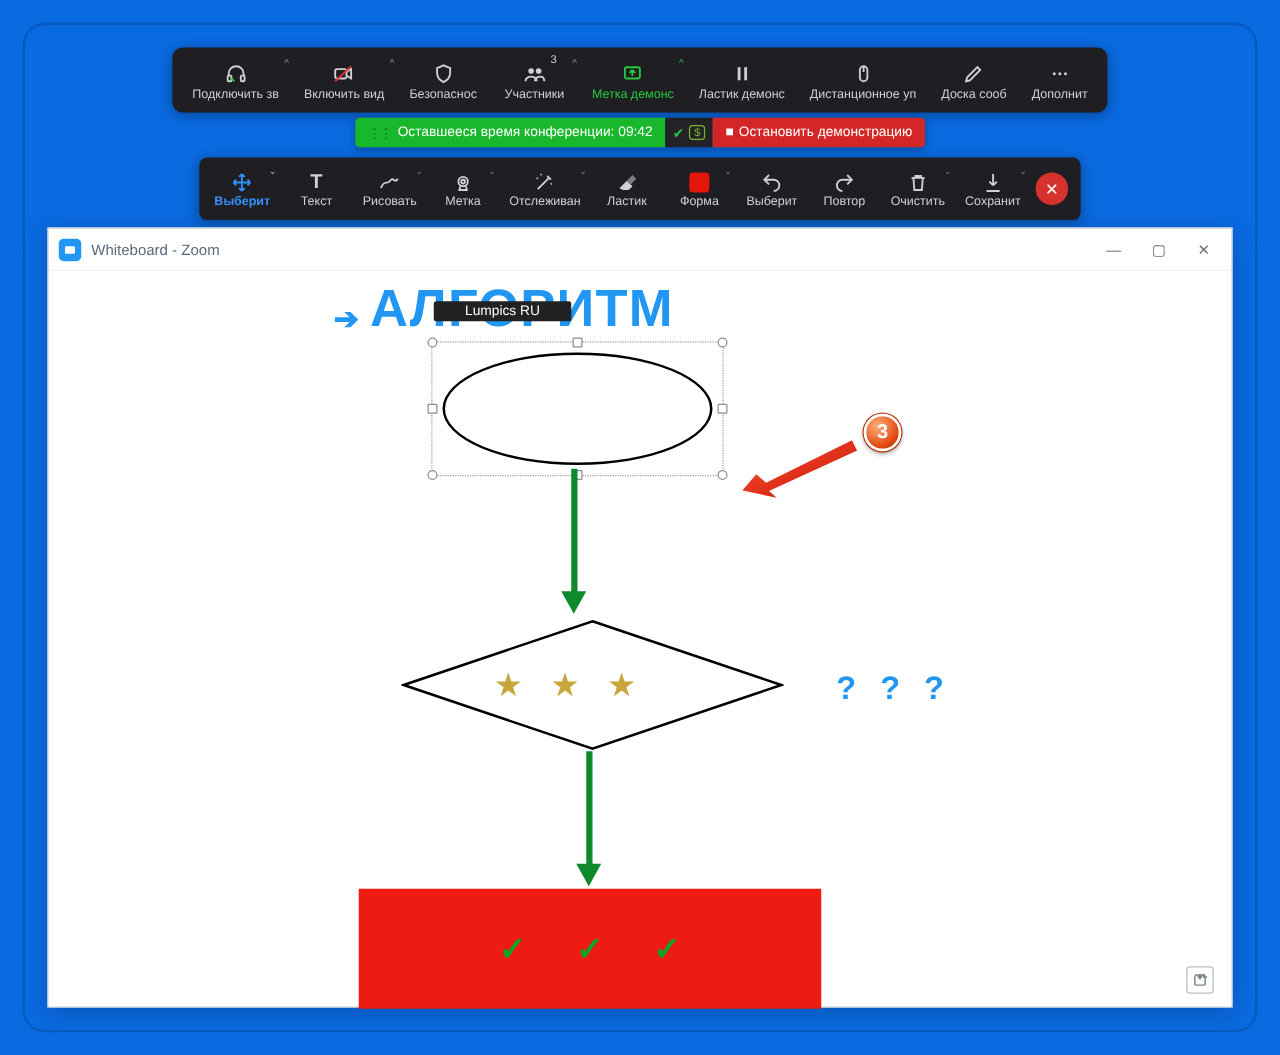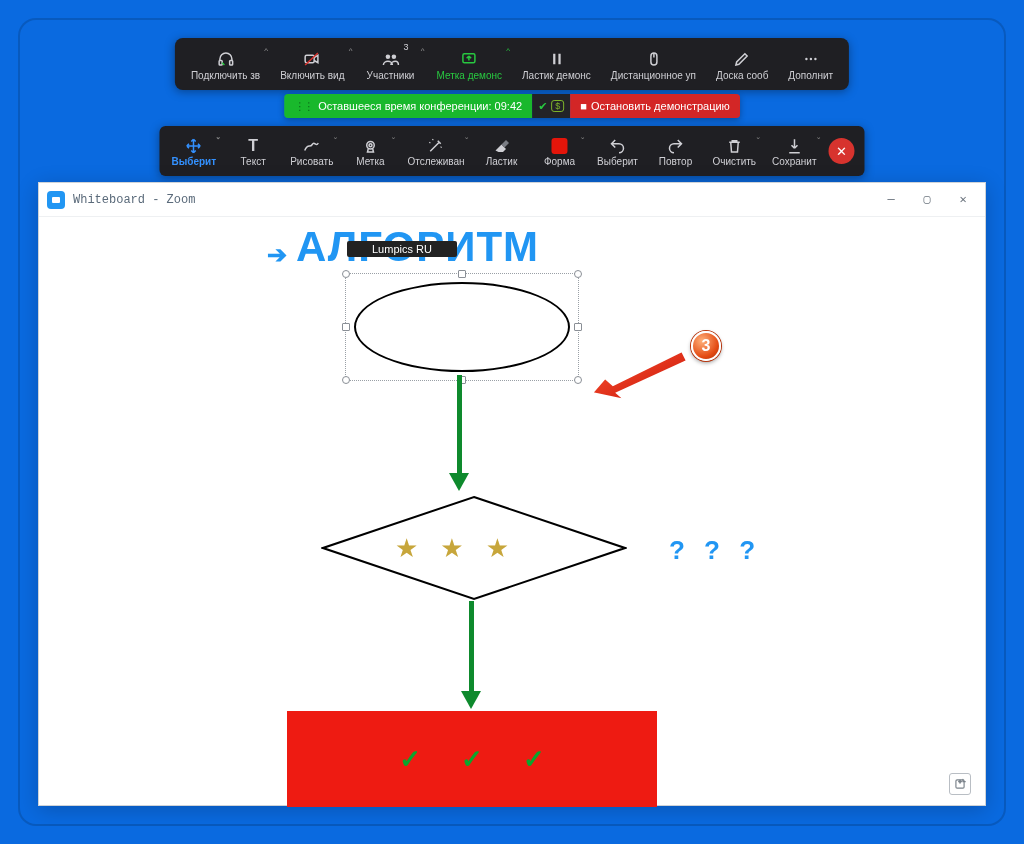--- a/index.html
+++ b/index.html
@@ -62,21 +62,21 @@
   .red-sq { width:16px; height:16px; background:#e4150a; border-radius:3px; }
 
   
   .wb-window {
     position:absolute; top:164px; left:20px; right:20px; bottom:20px;
     background:#fff; border:1px solid #cfd3d7; box-shadow:0 4px 20px rgba(0,0,0,.2);
     display:flex; flex-direction:column;
   }
   .wb-title {
     height:34px; display:flex; align-items:center; padding:0 8px; gap:8px;
-    color:#5a6a7a; font-size:12px; border-bottom:1px solid #eef0f2;font-family:Liberation Mono, monospace;
+    color:#5a6a7a; font-size:12px; border-bottom:1px solid #eef0f2;
   }
   .wb-title .spacer { flex:1; }
   .win-btn { width:28px; height:28px; display:flex; align-items:center; justify-content:center; color:#6a737d; }
   .zoom-logo { width:18px; height:18px; background:#2196f3; border-radius:4px; display:flex; align-items:center; justify-content:center; }
   .zoom-logo::after { content:""; width:8px; height:6px; background:#fff; border-radius:1px; }
 
   .canvas { flex:1; position:relative; background:#fff; }
 
   
   .algo-title {
@@ -164,20 +164,28 @@
     <div class="zoom-item">
       <span class="chev">^</span>
       <span class="ic">
         <svg class="ico" viewBox="0 0 24 24" fill="none" stroke="#cfcfd4" stroke-width="2">
             <rect x="3" y="7" width="12" height="10" rx="2"></rect>
             <path d="M15 10l5-3v10l-5-3"></path>
             <line x1="3" y1="20" x2="20" y2="4" stroke="#d7332e"></line>
           </svg>
       </span>
       <span class="lbl">Включить вид</span>
+    </div>
+    <div class="zoom-item">
+      <span class="ic">
+        <svg class="ico" viewBox="0 0 24 24" fill="none" stroke="#cfcfd4" stroke-width="2">
+            <path d="M12 3l7 3v5c0 5-3 8-7 10-4-2-7-5-7-10V6z"></path>
+          </svg>
+      </span>
+      <span class="lbl">Безопаснос</span>
     </div>
     <div class="zoom-item">
       <span class="chev">^</span>
       <span class="badge">3</span>
       <span class="ic">
         <svg class="ico" viewBox="0 0 24 24" fill="#cfcfd4">
             <circle cx="8" cy="9" r="3"></circle>
             <circle cx="16" cy="9" r="3"></circle>
             <path d="M2 20c0-3 3-5 6-5s6 2 6 5M12 20c0-3 3-5 6-5s4 2 4 5" fill="none" stroke="#cfcfd4" stroke-width="2"></path>
           </svg>

